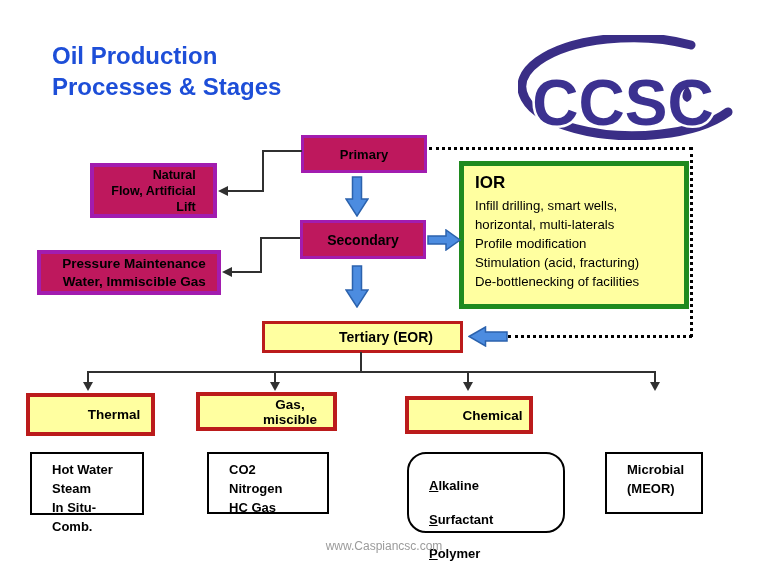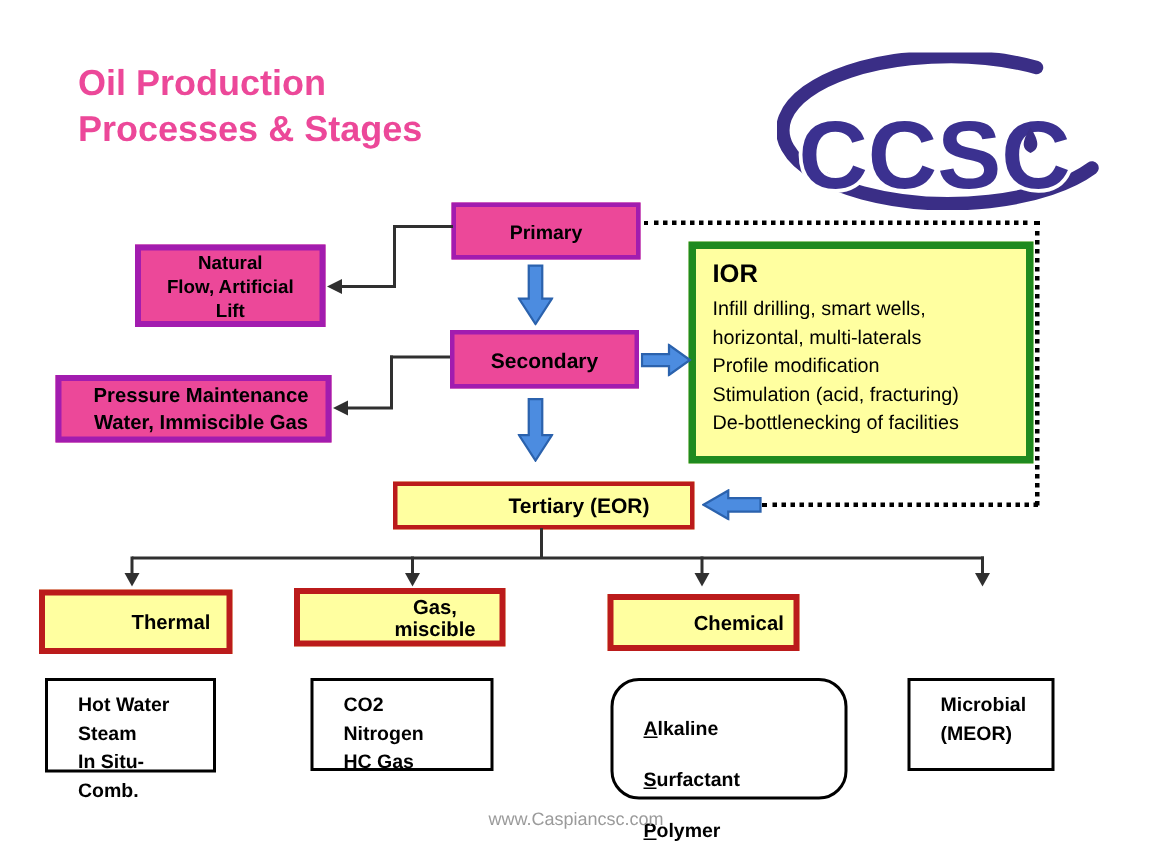--- a/index.html
+++ b/index.html
@@ -1,30 +1,30 @@
 <!DOCTYPE html>
 <html><head>
 <meta charset="utf-8">
 <style>
   html,body{margin:0;padding:0;background:#fff;}
   #slide{position:relative;width:768px;height:576px;background:#ffffff;overflow:hidden;
          font-family:"Liberation Sans", sans-serif;color:#000;}
 
   
   .title{position:absolute;left:52px;top:40px;font-size:24px;font-weight:bold;
-         color:#ec4899;line-height:31px;}
+         color:#1d4ed8;line-height:31px;}
 
   
-  .box{position:absolute;box-sizing:border-box;background:#ec4899;border:4px solid #a21caf;
+  .box{position:absolute;box-sizing:border-box;background:#be185d;border:4px solid #a21caf;
        display:flex;align-items:center;justify-content:center;text-align:center;
        font-weight:bold;}
   .thick{border-width:3px;}
   .yellow{background:#ffffa0;padding-left:47px;}
   .redb{border:4px solid #bb1b1b;}
-  .pre{white-space:pre-line;}
+  .pre{white-space:pre-line;text-align:right;}
 
   .leaf{position:absolute;box-sizing:border-box;border:2px solid #000;background:#fff;
         font-weight:bold;font-size:13px;line-height:19px;padding:6px 20px;
         white-space:pre-line;}
   .leaf-line u{text-decoration:underline;}
 
   
   #ior{position:absolute;box-sizing:border-box;left:459px;top:161px;width:230px;height:148px;
        background:#ffffa0;border:5px solid #1f8a1f;padding:7px 11px;}
   #ior .ior-title{font-size:17px;font-weight:bold;margin-bottom:3px;}

